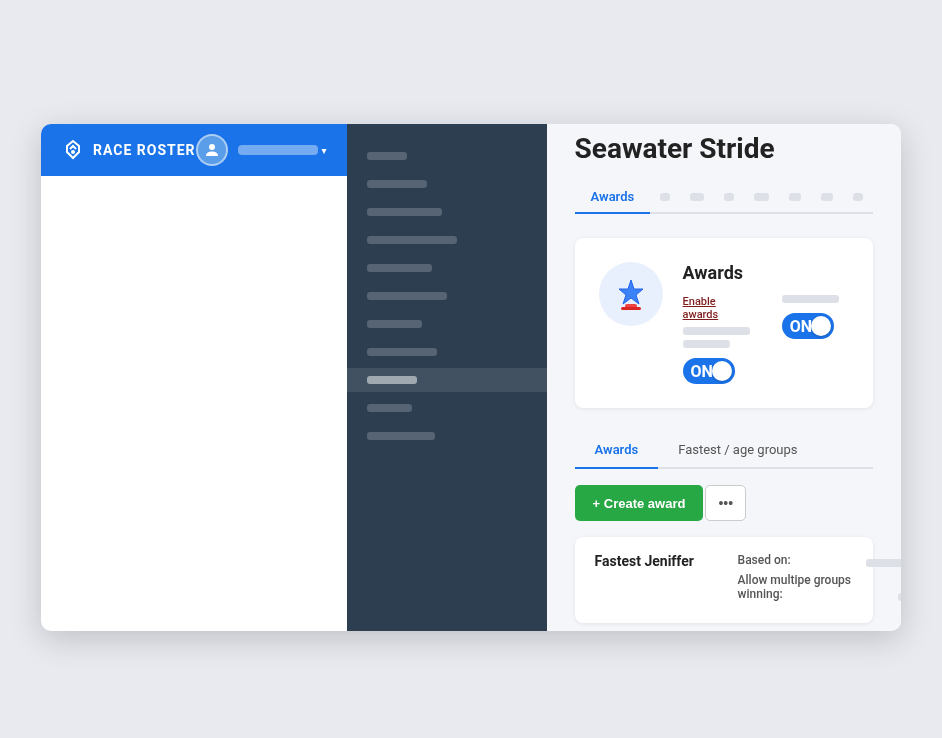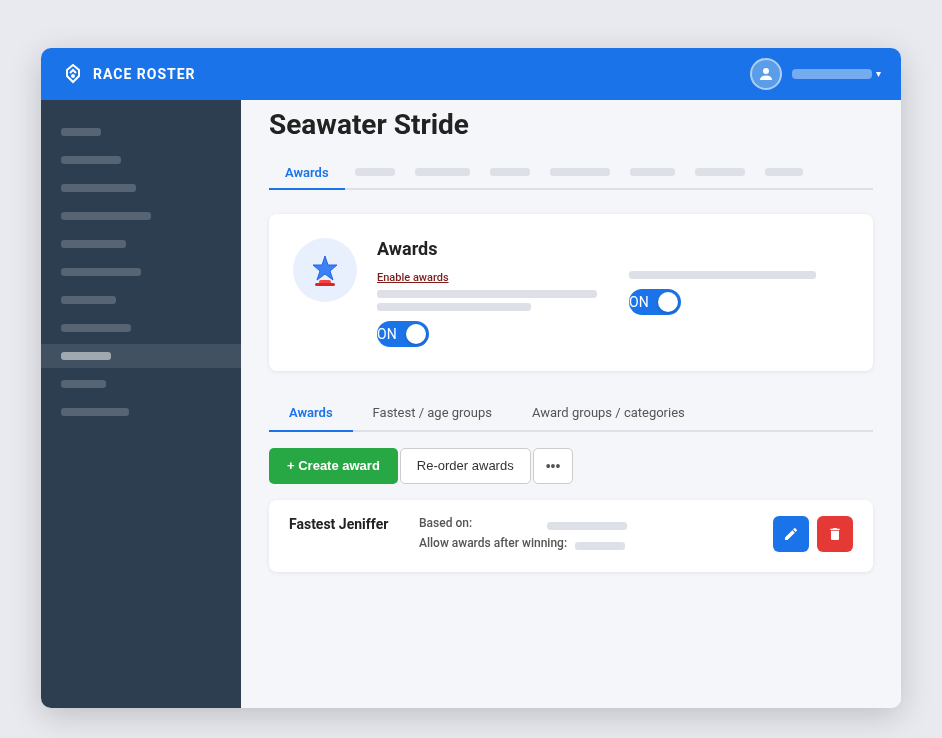--- a/index.html
+++ b/index.html
@@ -9,26 +9,26 @@
       width: 942px;
       height: 738px;
       display: flex;
       align-items: center;
       justify-content: center;
       overflow: hidden;
     }
 
     .browser-window {
       width: 860px;
-      height: 660px;
+      height: 507px;
       border-radius: 10px;
       box-shadow: 0 8px 32px rgba(0,0,0,0.18);
       overflow: hidden;
       display: flex;
-      flex-direction: column;
+      flex-direction: row;
       background: #fff;
       margin-top: 17px;
     }
 
     
     .nav-bar {
       background: #1a73e8;
       height: 52px;
       display: flex;
       align-items: center;
@@ -241,23 +241,23 @@
       padding: 3px;
       cursor: pointer;
       position: relative;
     }
     .toggle.on {
       background: #1a73e8;
       justify-content: flex-end;
     }
     .toggle .toggle-label {
       position: absolute;
-      left: 0;
-      font-size: 14px;
-      font-weight: 400;
+      left: 8px;
+      font-size: 16px;
+      font-weight: 700;
       color: #fff;
     }
     .toggle-knob {
       width: 20px;
       height: 20px;
       border-radius: 50%;
       background: #fff;
       box-shadow: 0 1px 3px rgba(0,0,0,0.2);
     }
 
@@ -325,21 +325,21 @@
     }
 
     
     .award-row-card {
       background: #fff;
       border-radius: 8px;
       box-shadow: 0 1px 4px rgba(0,0,0,0.08);
       padding: 16px 20px;
       display: flex;
       align-items: flex-start;
-      gap: 20px;
+      gap: 33px;
     }
 
     .award-row-name {
       font-size: 14px;
       font-weight: 700;
       color: #222;
       min-width: 110px;
     }
 
     .award-row-details {
@@ -530,39 +530,37 @@
                 </div>
               </div>
             </div>
           </div>
         </div>
       </div>
 
       <div class="sub-tab-nav">
         <div class="sub-tab-item active">Awards</div>
         <div class="sub-tab-item">Fastest / age groups</div>
-        <div class="sub-tab-item">Award groups / categories</div>
       </div>
 
       <div class="action-toolbar">
         <button class="btn-create">+ Create award</button>
-        <button class="btn-outline">Re-order awards</button>
         <button class="btn-more">•••</button>
       </div>
 
       <div class="award-row-card">
         <div class="award-row-name">Fastest Jeniffer</div>
 
         <div class="award-row-details">
           <div class="detail-row">
             <span class="label">Based on:</span>
             <div class="detail-line"></div>
           </div>
           <div class="detail-row">
-            <span class="label">Allow awards after winning:</span>
+            <span class="label">Allow multipe groups winning:</span>
             <div class="detail-line sm"></div>
           </div>
         </div>
 
 
         <div class="award-row-actions">
           <button class="btn-icon btn-edit">
             <svg width="16" height="16" viewBox="0 0 24 24" fill="white">
               <path d="M3 17.25V21h3.75L17.81 9.94l-3.75-3.75L3 17.25zM20.71 7.04c.39-.39.39-1.02 0-1.41l-2.34-2.34c-.39-.39-1.02-.39-1.41 0l-1.83 1.83 3.75 3.75 1.83-1.83z"></path>
             </svg>

